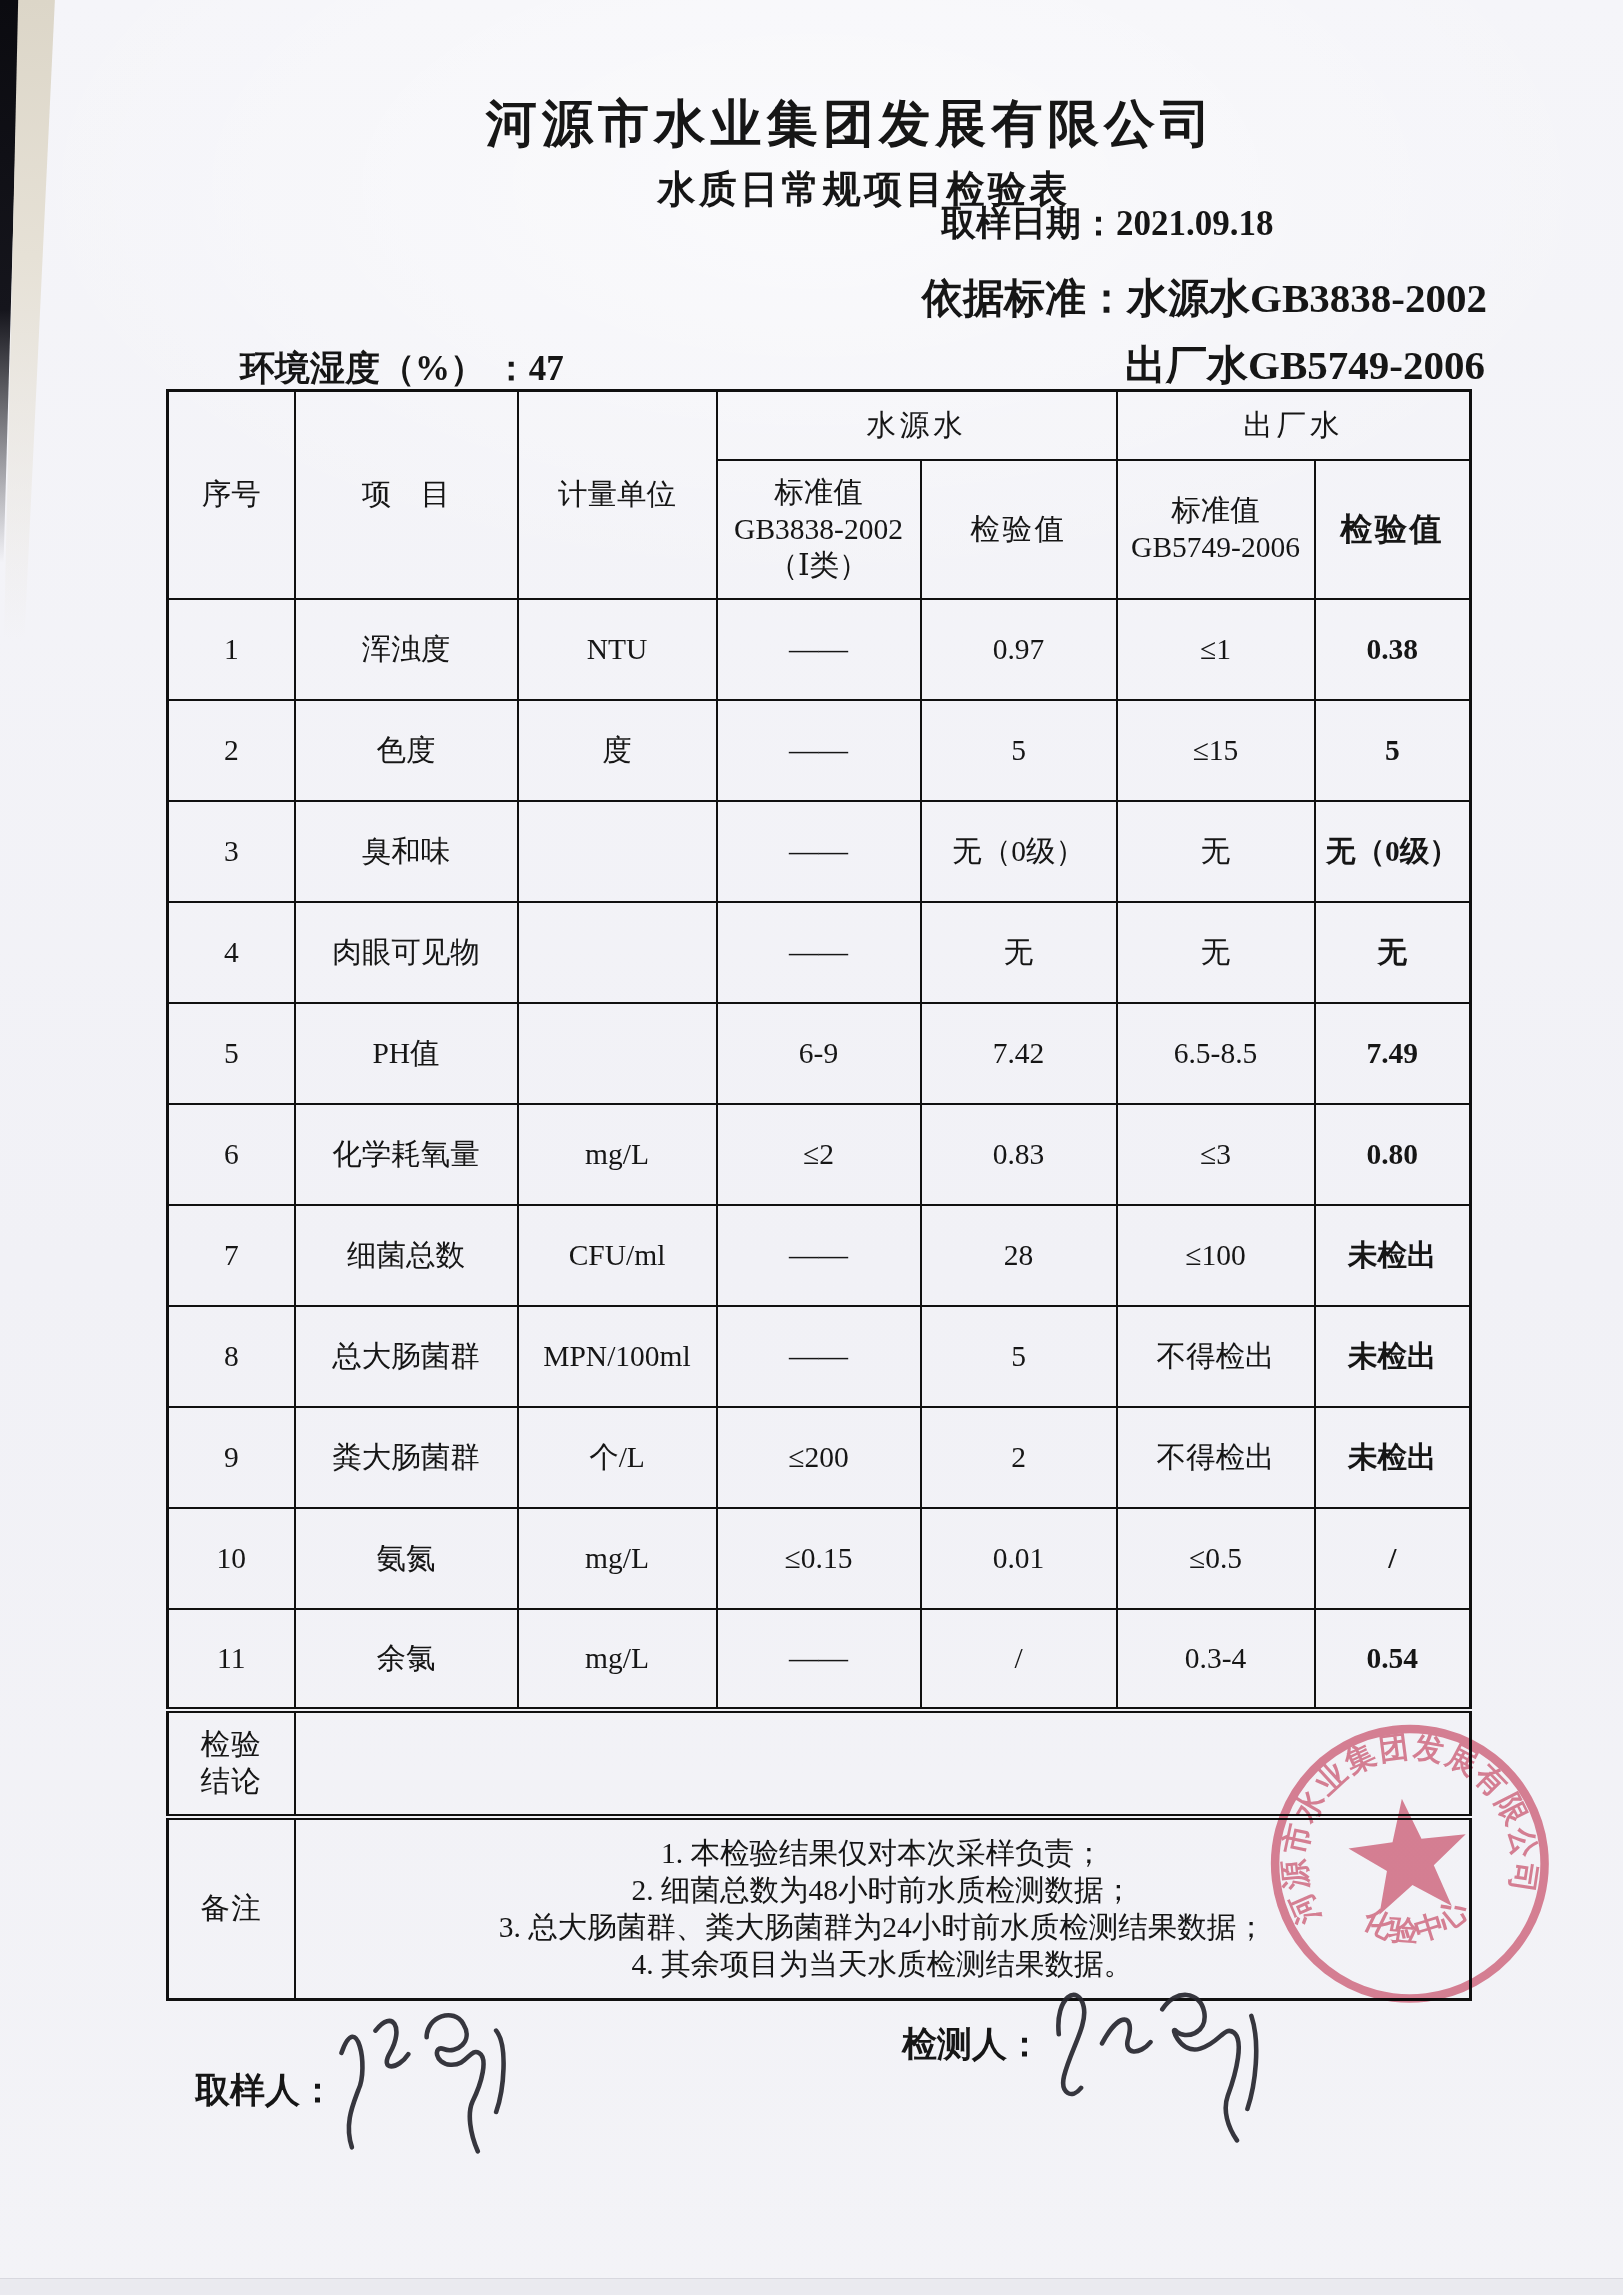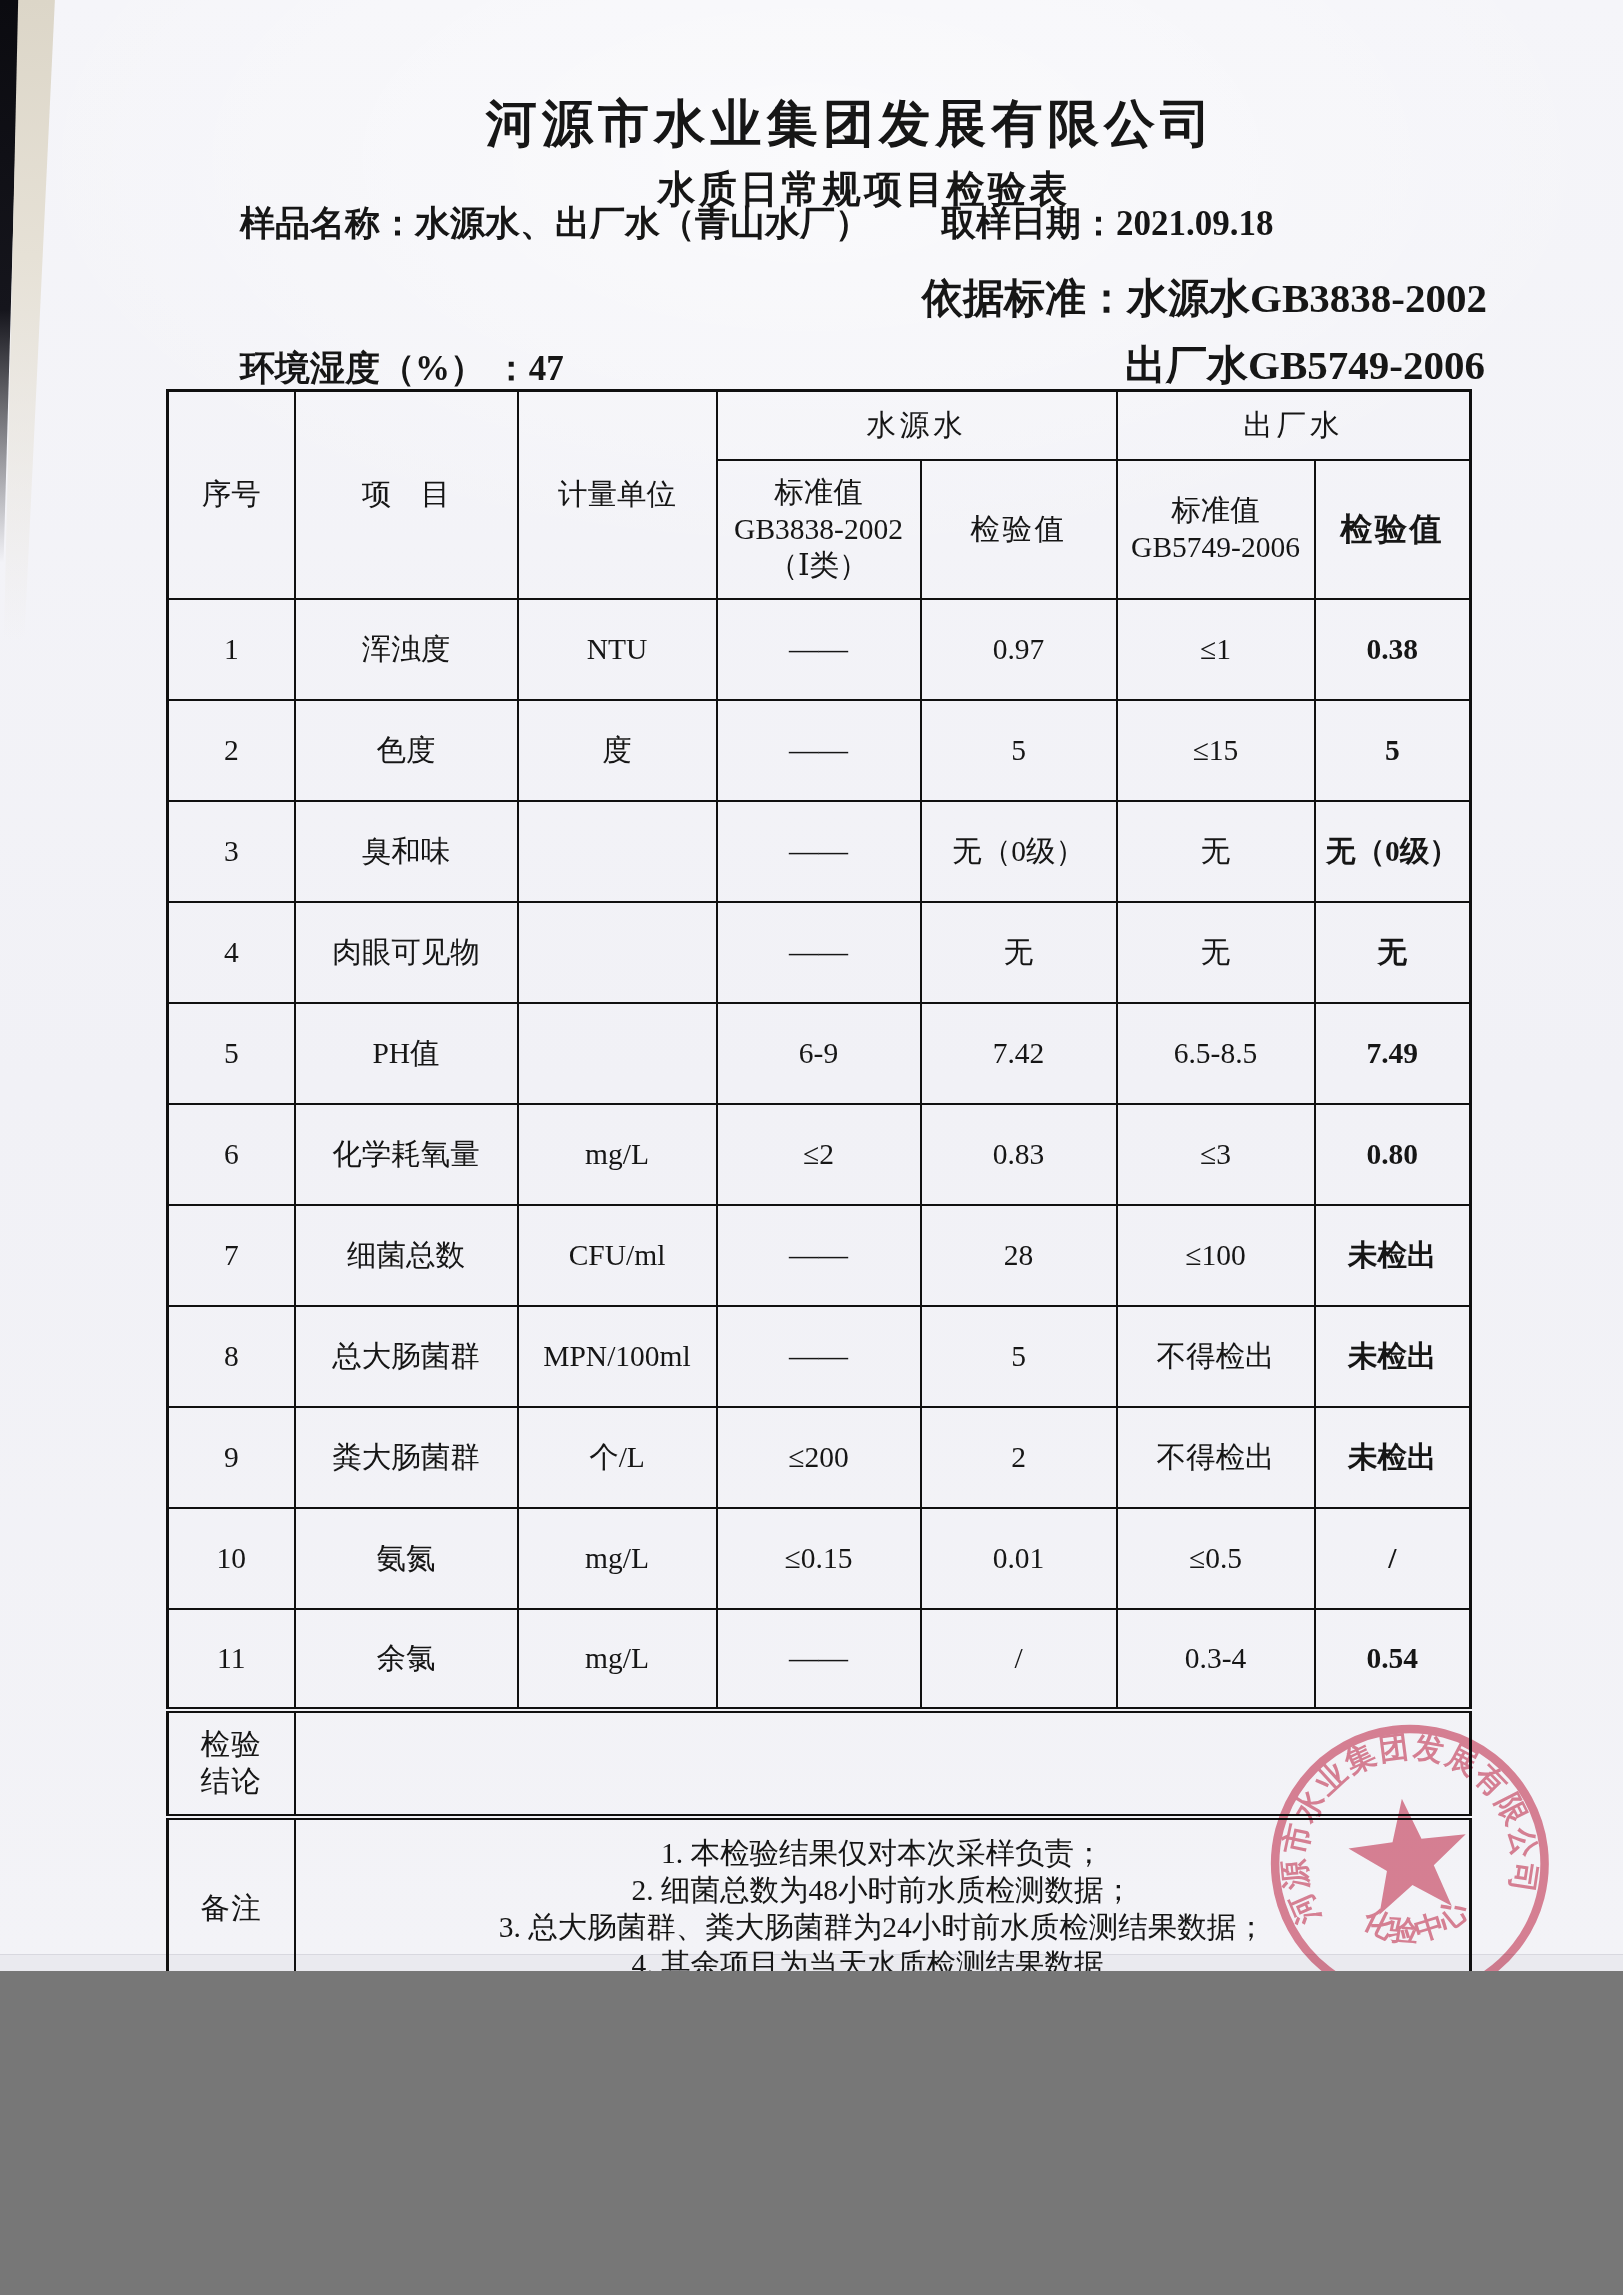--- a/index.html
+++ b/index.html
@@ -1,18 +1,18 @@
 <!DOCTYPE html>
 <html style="font-size:10.5px"><head>
 <meta charset="utf-8">
 <style>
   html,body{margin:0;padding:0;background:#777;}
   .page{
     position:relative;
-    width:1623px;height:1971px;
+    width:1623px;height:2295px;
     background:
       radial-gradient(ellipse 1178px 589px at 50% 8%, rgba(255,255,255,.55), rgba(255,255,255,0) 70%),
       linear-gradient(180deg,#f5f5f9 0%, #f1f1f6 55%, #f3f3f7 100%);
     overflow:hidden;
     font-family:"Liberation Serif","DejaVu Serif",serif;
     color:#161616;
   }
   
   .edge-black{position:absolute;left:0;top:0;width:19.6px;height:563px;
     background:linear-gradient(180deg,#0b0b10 0%,#15151c 55%,rgba(21,21,28,0) 100%);
@@ -80,21 +80,20 @@
 
 <div class="page">
 
   <div class="edge-black"></div>
   <div class="edge-paper"></div>
   <div class="edge-bottom"></div>
 
   <div class="doc-title">河源市水业集团发展有限公司</div>
   <div class="doc-subtitle">水质日常规项目检验表</div>
 
-  <div class="info i-sample">样品名称：水源水、出厂水（青山水厂）</div>
   <div class="info i-date">取样日期：2021.09.18</div>
   <div class="info i-std1"><span>依据标准：</span><span>水源水GB3838-2002</span></div>
   <div class="info i-humi">环境湿度（%） ：47</div>
   <div class="info i-std2">出厂水GB5749-2006</div>
 
   <table class="report">
     <colgroup>
       <col style="width:127px">
         <col style="width:223px">
         <col style="width:199px">

